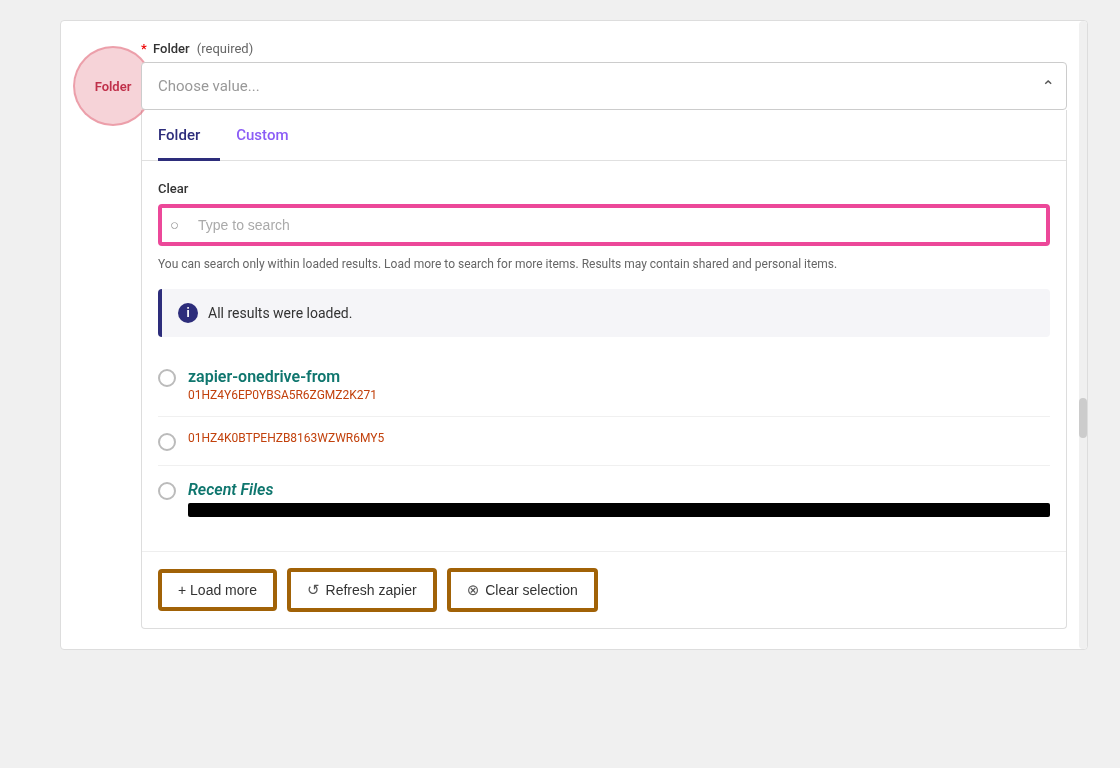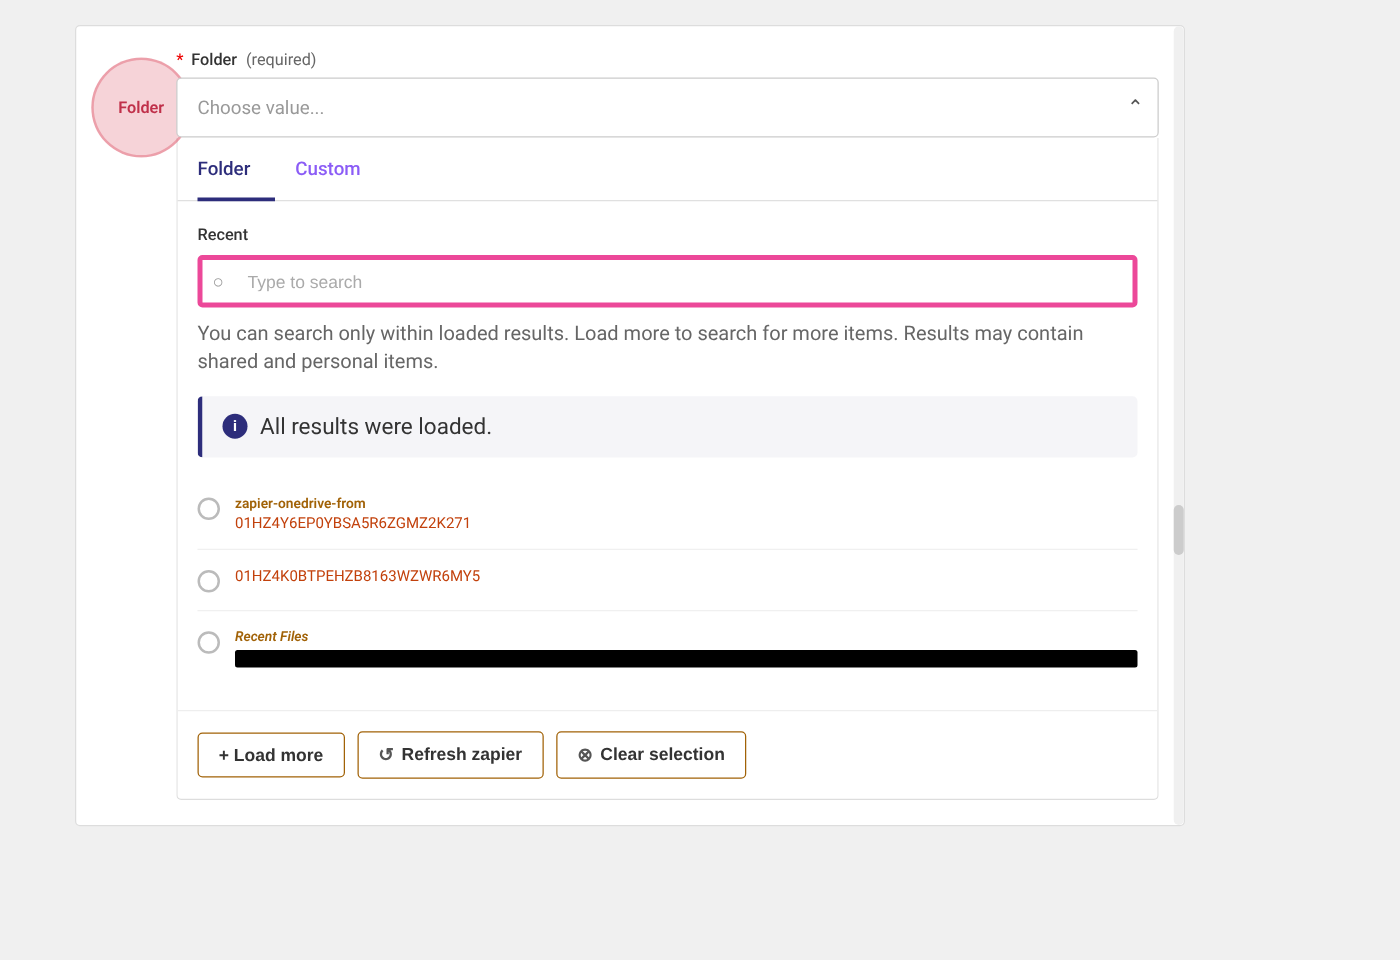--- a/index.html
+++ b/index.html
@@ -6,21 +6,21 @@
     body {
       font-family: -apple-system, BlinkMacSystemFont, 'Segoe UI', Roboto, sans-serif;
       background: #f0f0f0;
       display: flex;
       align-items: flex-start;
       justify-content: center;
       min-height: 768px;
       padding: 20px;
     }
     .container {
-      width: 888px;
+      width: 1028px;
       background: #fff;
       border: 1px solid #ddd;
       border-radius: 4px;
       padding: 20px 20px 20px 80px;
       position: relative;
     }
     .field-label {
       font-size: 13px;
       font-weight: 500;
       color: #333;
@@ -134,21 +134,21 @@
       border-radius: 4px;
       padding: 0 16px 0 36px;
       font-size: 14px;
       color: #333;
       outline: none;
     }
     .search-input::placeholder {
       color: #aaa;
     }
     .search-hint {
-      font-size: 16px;
+      font-size: 12px;
       color: #666;
       margin-bottom: 16px;
       line-height: 1.4;
     }
     
     .info-box {
       background: #f5f5f8;
       border-left: 4px solid #2d2d7b;
       border-radius: 4px;
       padding: 14px 16px;
@@ -164,21 +164,21 @@
       background: #2d2d7b;
       color: #fff;
       font-size: 12px;
       font-weight: bold;
       display: flex;
       align-items: center;
       justify-content: center;
       flex-shrink: 0;
     }
     .info-text {
-      font-size: 18px;
+      font-size: 14px;
       color: #333;
     }
     
     .radio-item {
       display: flex;
       align-items: flex-start;
       padding: 14px 0;
       gap: 12px;
       border-bottom: 1px solid #f0f0f0;
     }
@@ -192,23 +192,23 @@
       border-radius: 50%;
       border: 2px solid #bbb;
       flex-shrink: 0;
       margin-top: 2px;
       background: #fff;
     }
     .radio-content {
       flex: 1;
     }
     .radio-title {
-      font-size: 11px;
+      font-size: 16px;
       font-weight: 600;
-      color: #a16207;
+      color: #0f766e;
       margin-bottom: 2px;
     }
     .radio-subtitle {
       font-size: 12px;
       color: #c2410c;
     }
     .radio-subtitle-redacted {
       height: 14px;
       background: #000;
       border-radius: 2px;
@@ -218,30 +218,30 @@
     
     .footer-buttons {
       display: flex;
       gap: 10px;
       padding: 16px 16px 16px;
       border-top: 1px solid #eee;
       align-items: center;
     }
     .btn {
       display: flex;
-      align-items: flex-start;
+      align-items: center;
       gap: 6px;
       padding: 9px 16px;
       border-radius: 4px;
       font-size: 14px;
       cursor: pointer;
-      border: 1px solid #a16207;
-      background: #fff;
-      color: #333;
-      font-weight: 700;
+      border: 4px solid #a16207;
+      background: #fff;
+      color: #333;
+      font-weight: 400;
     }
     .btn-icon {
       font-size: 15px;
       color: #555;
     }
     
     .scrollbar-track {
       position: absolute;
       right: 0;
       top: 0;
@@ -293,21 +293,21 @@
 
     <div class="dropdown-panel">
 
       <div class="tabs">
         <div class="tab active">Folder</div>
         <div class="tab">Custom</div>
       </div>
 
       <div class="tab-content">
 
-        <div class="search-label">Recent</div>
+        <div class="search-label">Clear</div>
         <div class="search-input-wrapper">
           <span class="search-icon-inner">○</span>
           <input class="search-input" type="text" placeholder="Type to search" style="">
         </div>
         <div class="search-hint">You can search only within loaded results. Load more to search for more items. Results may contain shared and personal items.</div>
 
         <div class="info-box">
           <div class="info-icon">i</div>
           <span class="info-text">All results were loaded.</span>
         </div>

